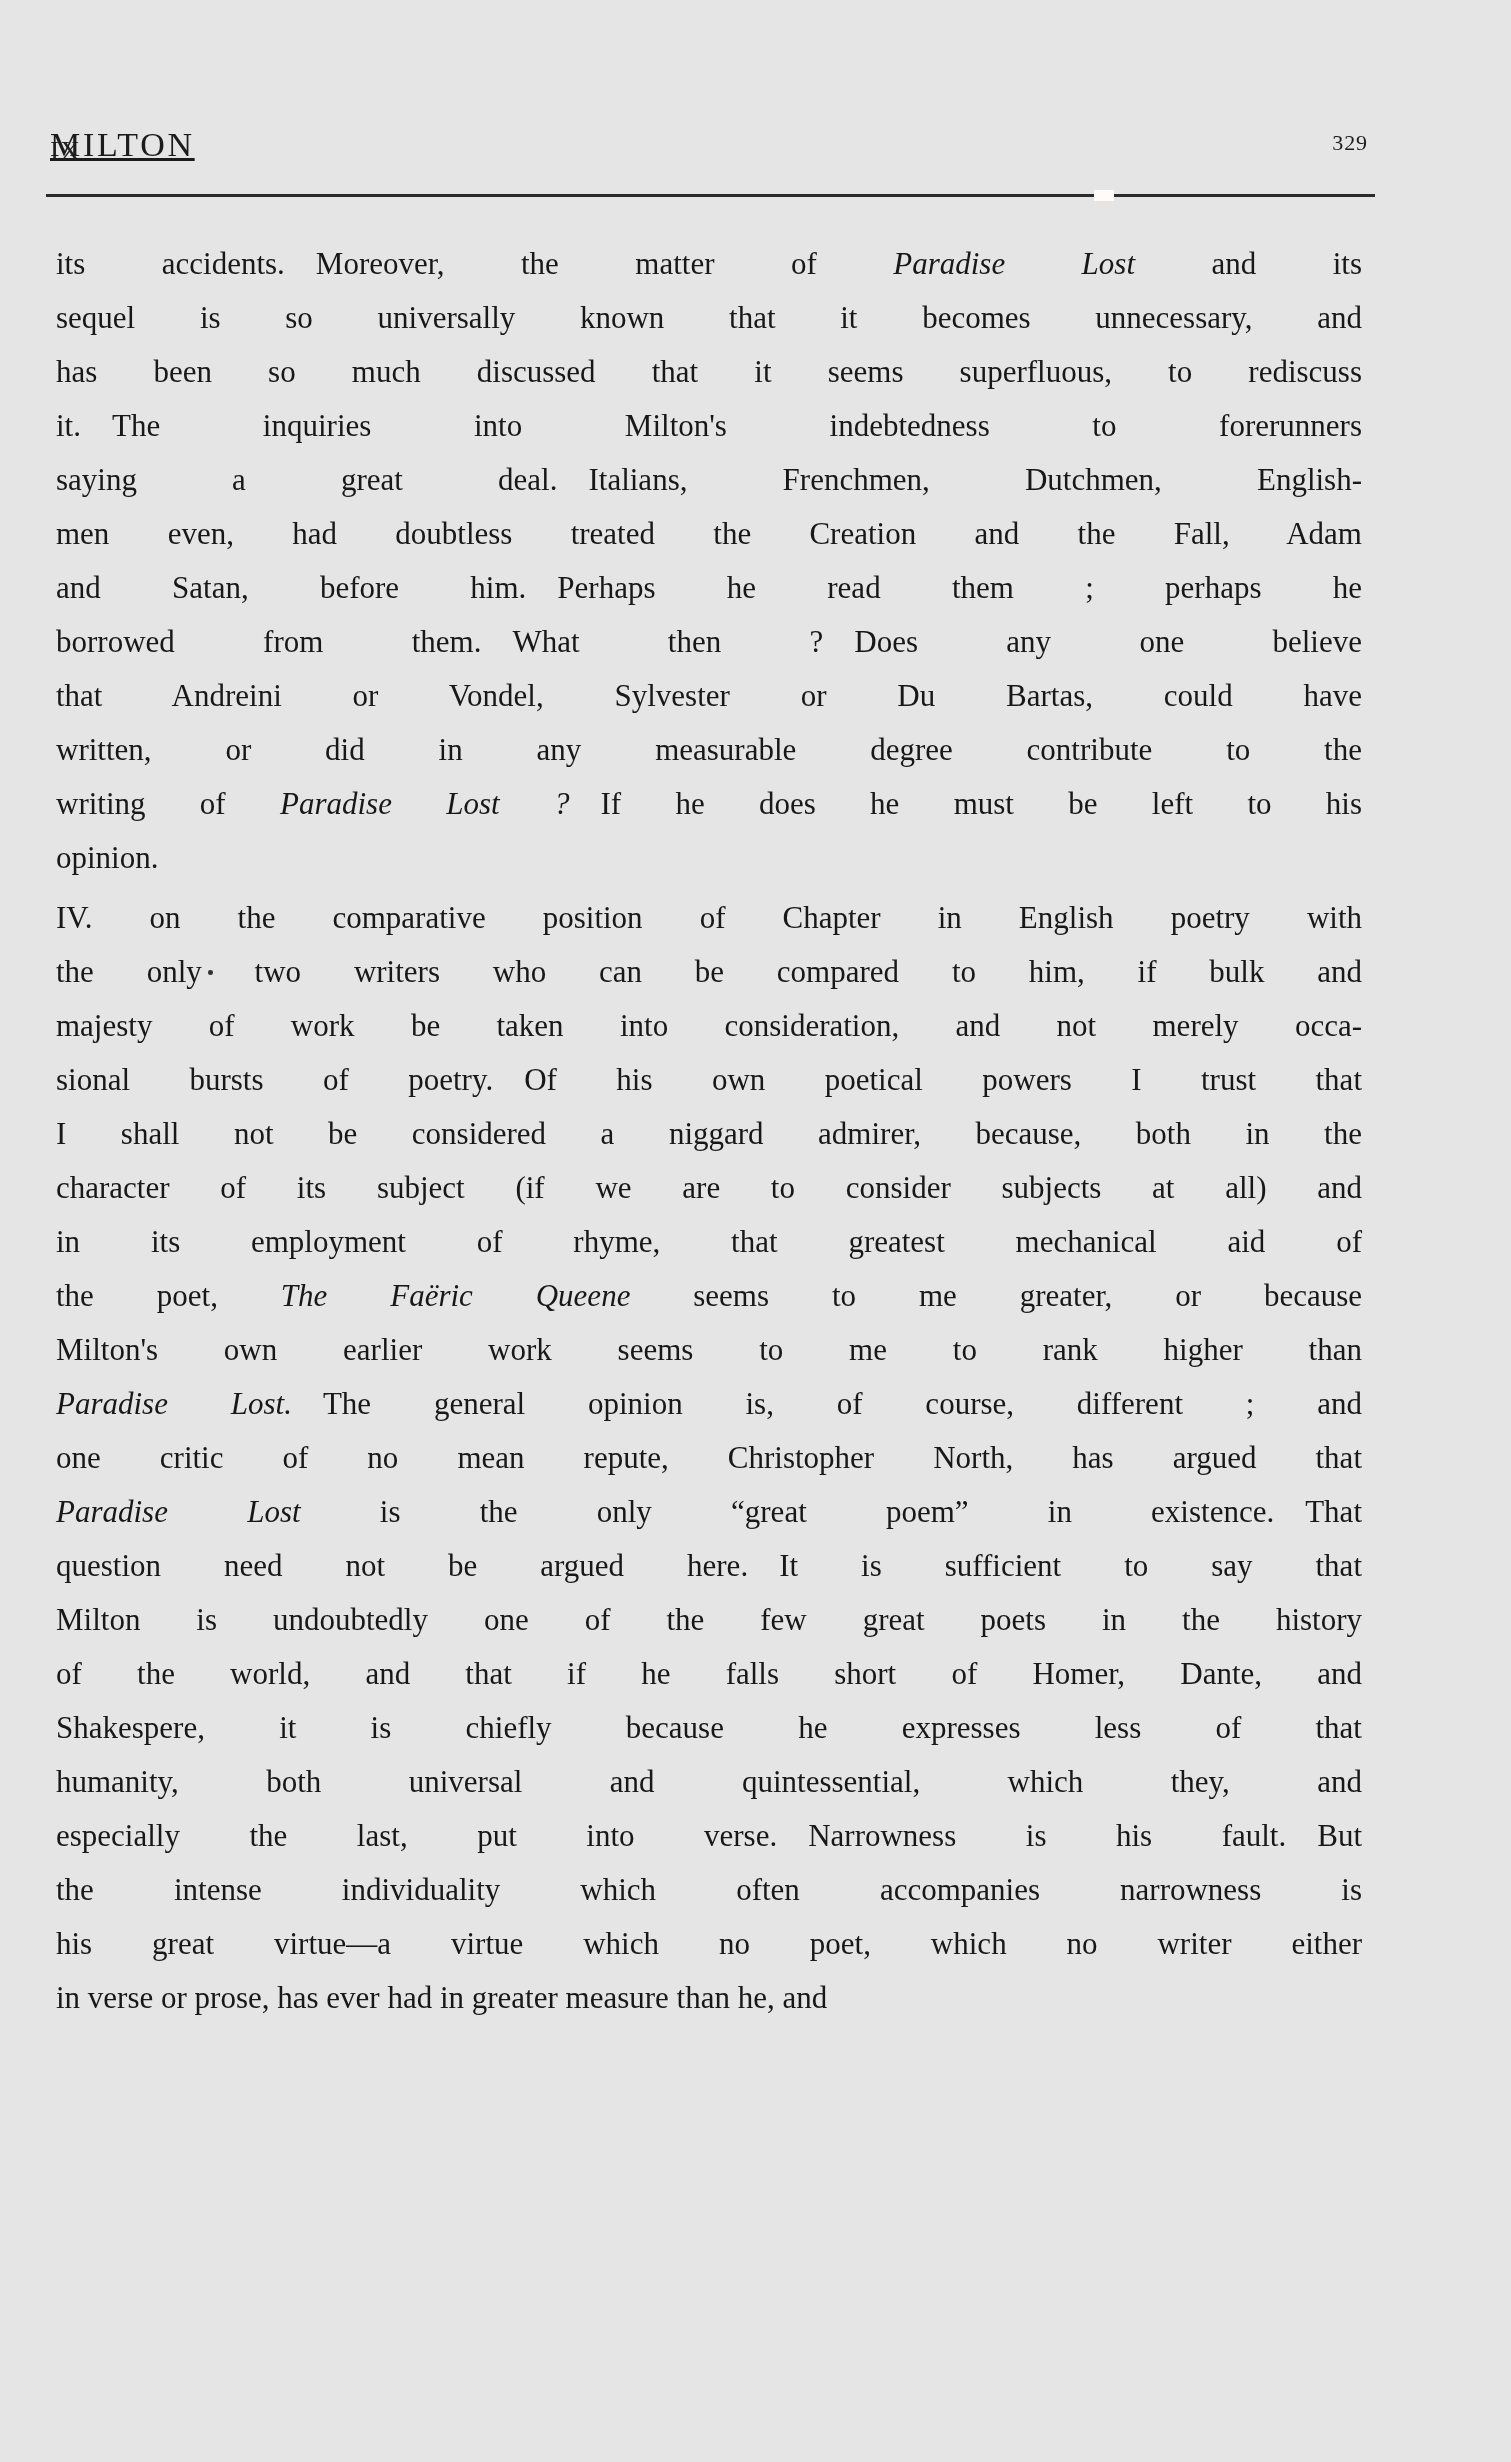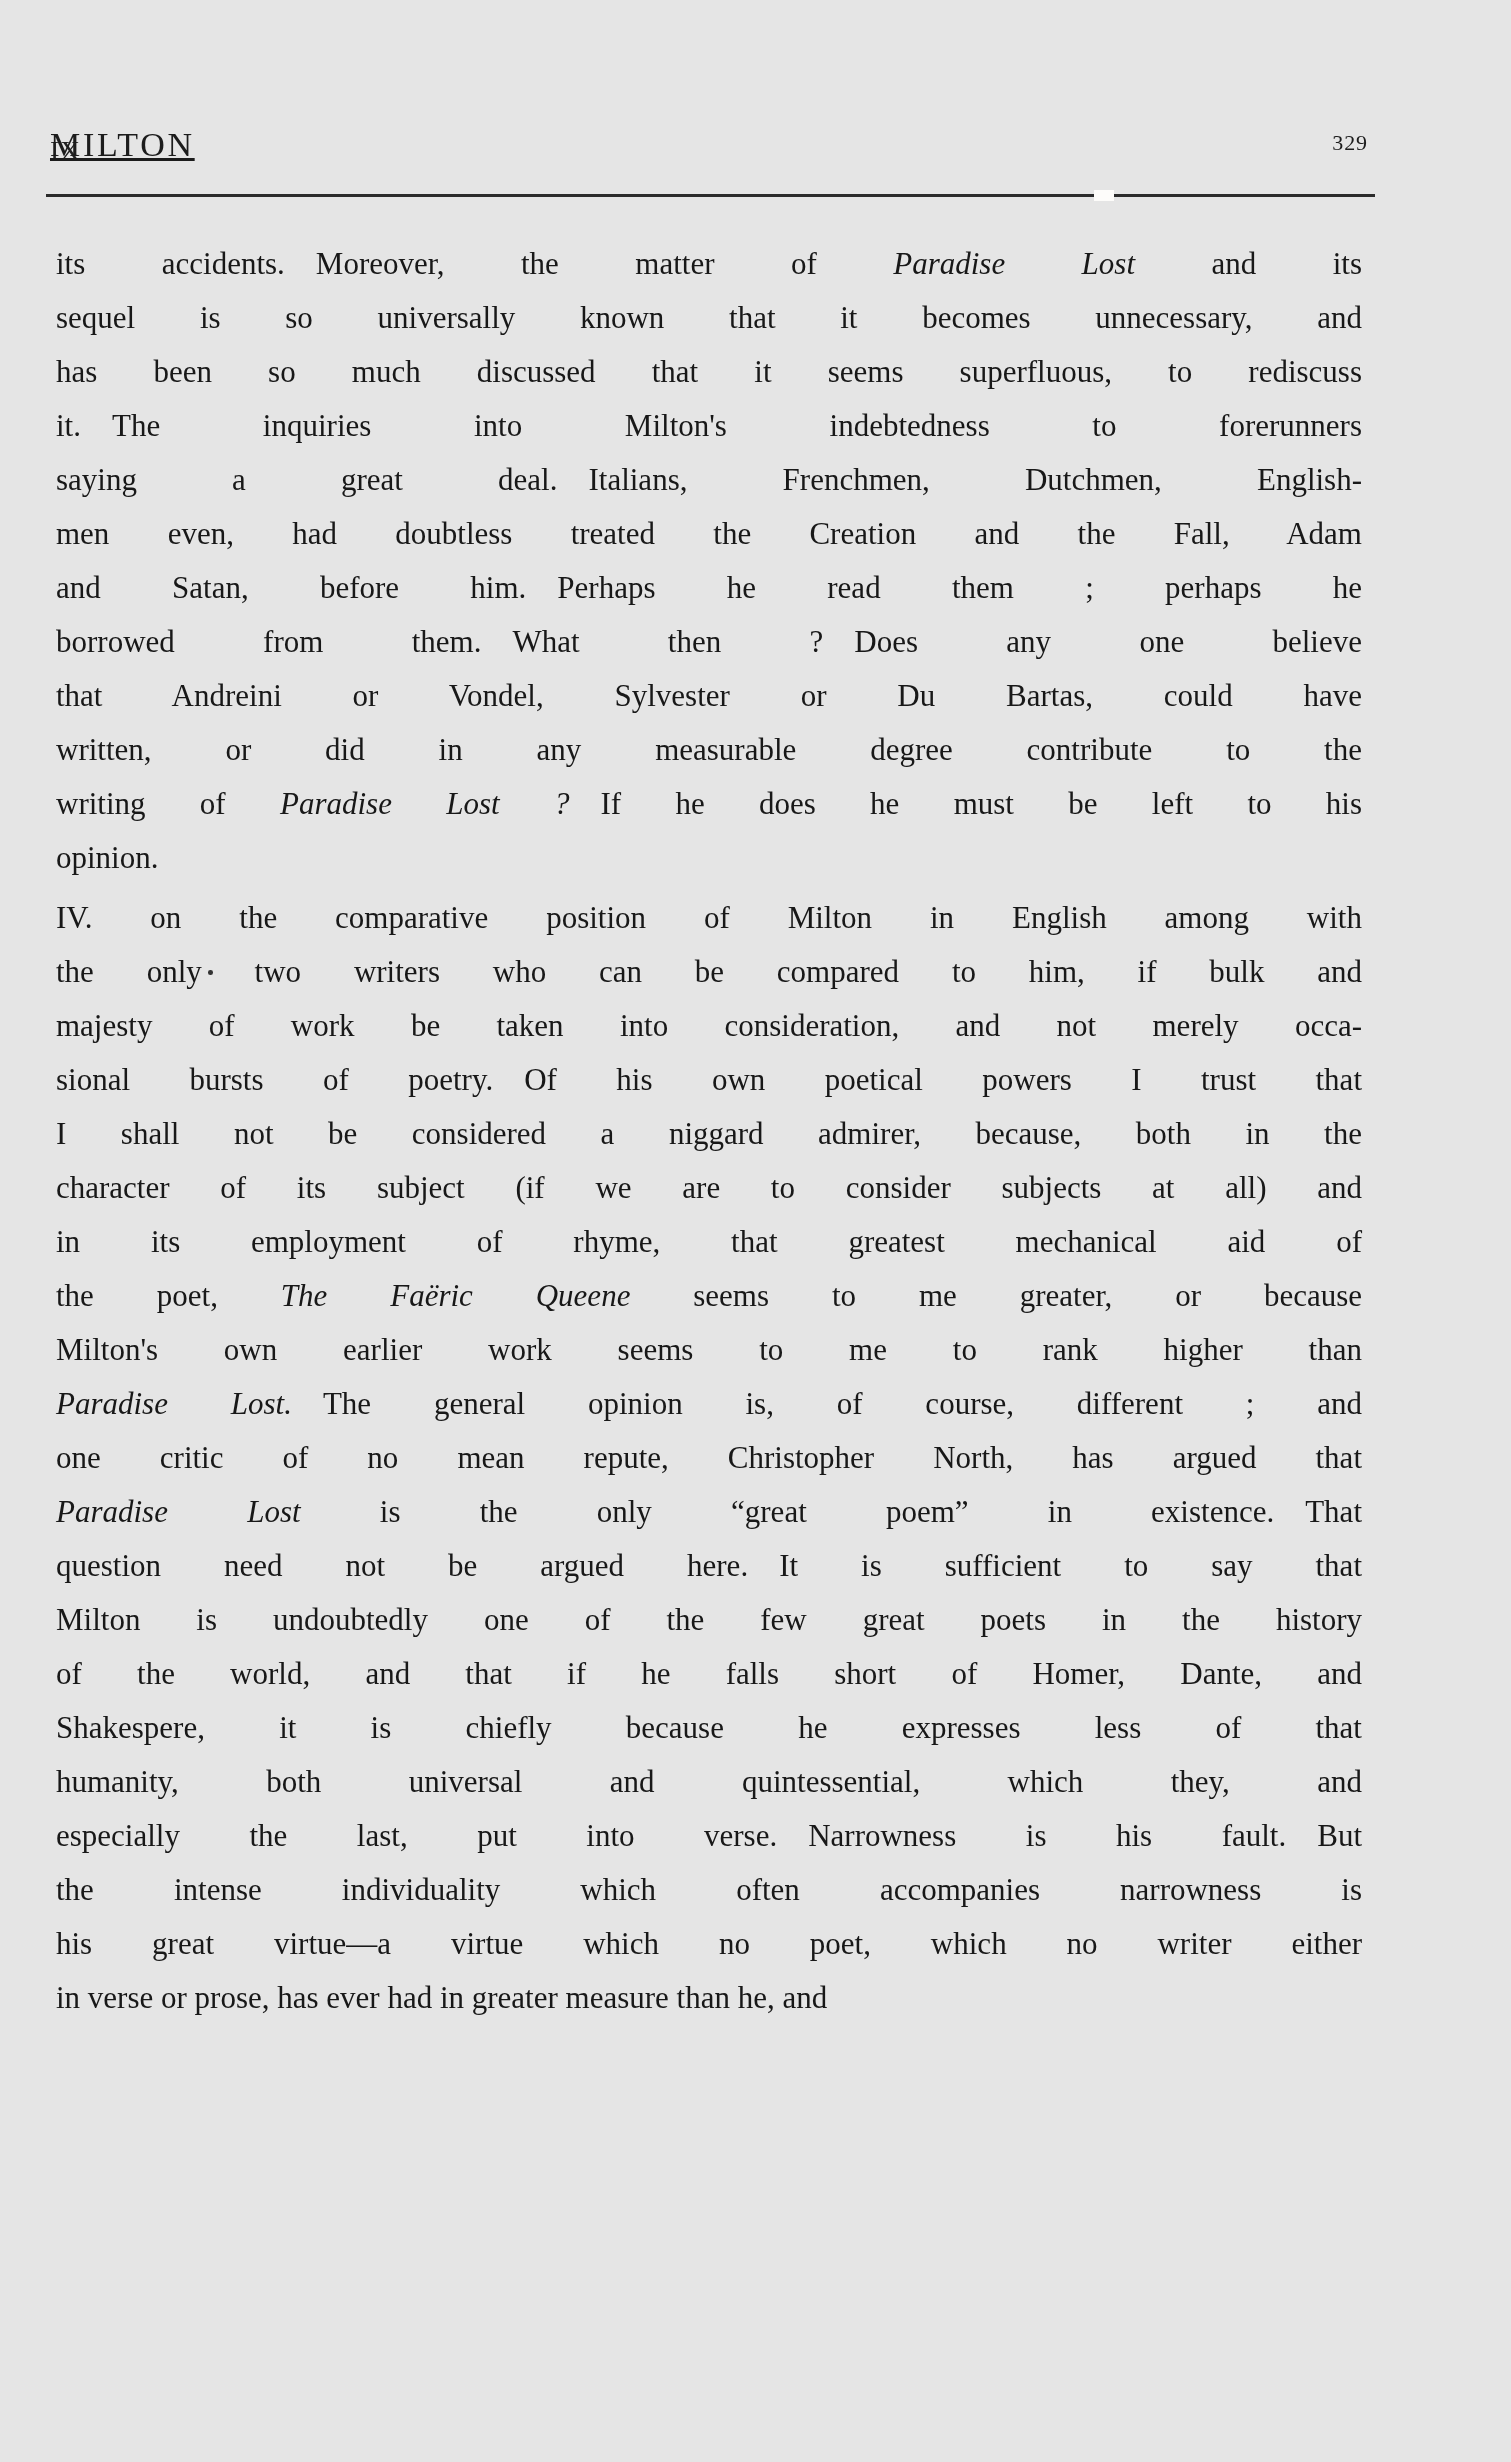--- a/index.html
+++ b/index.html
@@ -141,21 +141,21 @@
         <span class="line justify">saying a great deal. Italians, Frenchmen, Dutchmen, English-</span>
         <span class="line justify">men even, had doubtless treated the Creation and the Fall, Adam</span>
         <span class="line justify">and Satan, before him. Perhaps he read them ; perhaps he</span>
         <span class="line justify">borrowed from them. What then ? Does any one believe</span>
         <span class="line justify">that Andreini or Vondel, Sylvester or Du Bartas, could have</span>
         <span class="line justify">written, or did in any measurable degree contribute to the</span>
         <span class="line justify">writing of <i>Paradise Lost ?</i> If he does he must be left to his</span>
         <span class="line justify last">opinion.</span>
       </p>
     <p class="para" id="p2-container">
-        <span class="line justify">IV. on the comparative position of Milton in English among with</span>
+        <span class="line justify">IV. on the comparative position of Chapter in English poetry with</span>
         <span class="line justify">the only two writers who can be compared to him, if bulk and</span>
         <span class="line justify">majesty of work be taken into consideration, and not merely occa-</span>
         <span class="line justify">sional bursts of poetry. Of his own poetical powers I trust that</span>
         <span class="line justify">I shall not be considered a niggard admirer, because, both in the</span>
         <span class="line justify">character of its subject (if we are to consider subjects at all) and</span>
         <span class="line justify">in its employment of rhyme, that greatest mechanical aid of</span>
         <span class="line justify">the poet, <i>The Faëric Queene</i> seems to me greater, or because</span>
         <span class="line justify">Milton's own earlier work seems to me to rank higher than</span>
         <span class="line justify"><i>Paradise Lost.</i> The general opinion is, of course, different ; and</span>
         <span class="line justify">one critic of no mean repute, Christopher North, has argued that</span>

